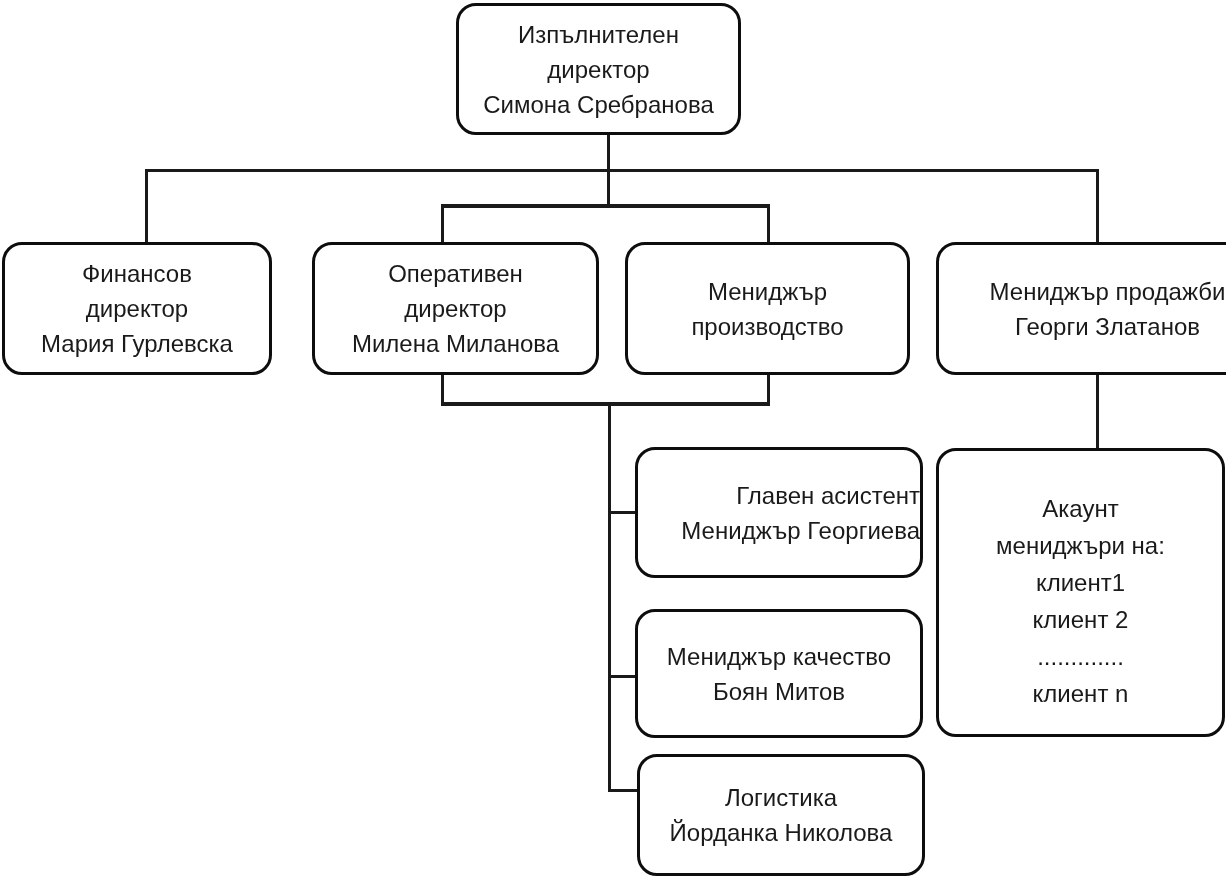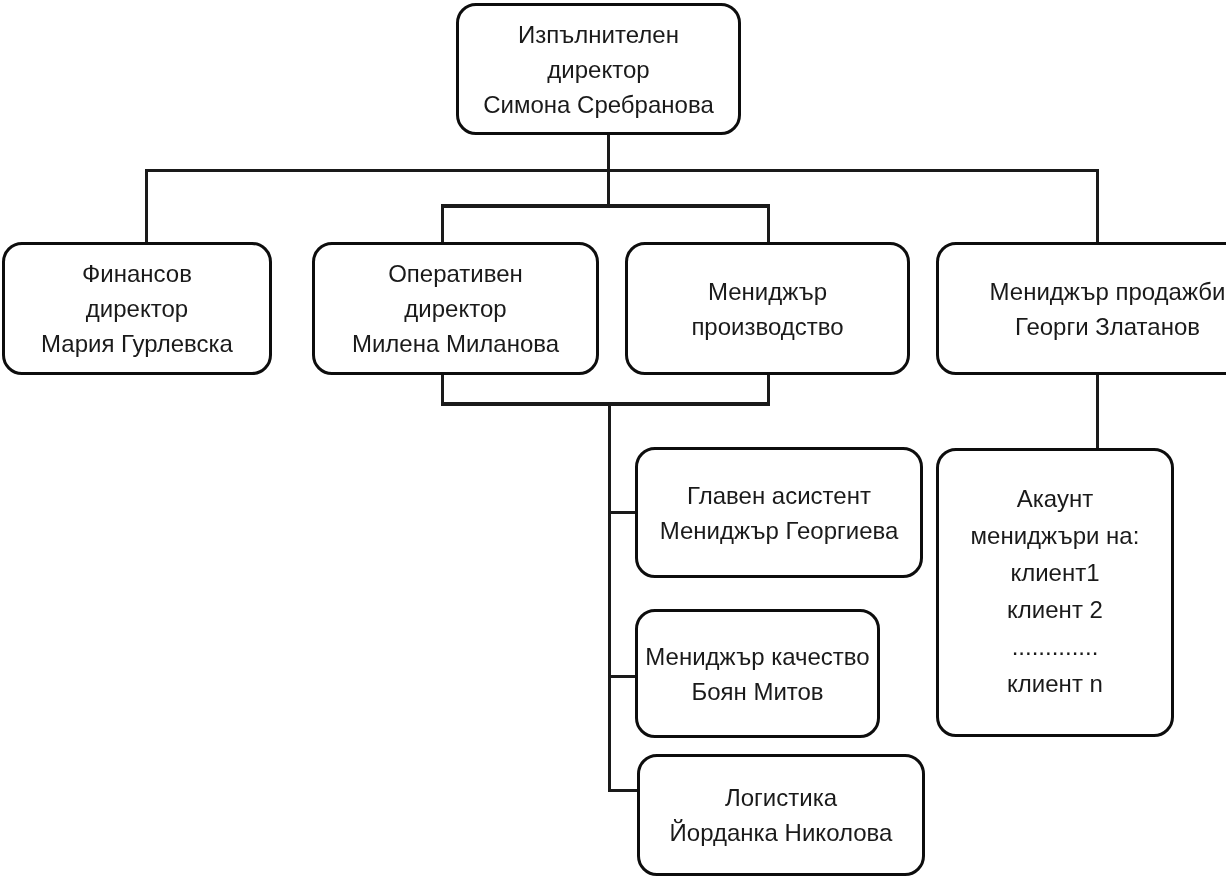--- a/index.html
+++ b/index.html
@@ -33,25 +33,25 @@
     background: #1a1a1a;
     z-index: 1;
   }
 
   
   #node-ceo        { left: 456px;  top: 3px;   width: 285px; height: 132px; }
   #node-finance    { left: 2px;    top: 242px; width: 270px; height: 133px; }
   #node-operations { left: 312px;  top: 242px; width: 287px; height: 133px; }
   #node-production { left: 625px;  top: 242px; width: 285px; height: 133px; }
   #node-sales      { left: 936px;  top: 242px; width: 343px; height: 133px; }
-  #node-assistant  { left: 635px;  top: 447px; width: 288px; height: 131px; }
-  #node-quality    { left: 635px;  top: 609px; width: 245px; height: 129px; }
+  #node-assistant  { left: 635px;  top: 447px; width: 288px; height: 131px; align-items: flex-end; }
+  #node-quality    { left: 635px;  top: 609px; width: 288px; height: 129px; }
   #node-logistics  { left: 637px;  top: 754px; width: 288px; height: 122px; }
-  #node-accounts   { left: 936px;  top: 448px; width: 238px; height: 289px;
-                     justify-content: flex-start; padding-top: 29px; line-height: 37px; }
+  #node-accounts   { left: 936px;  top: 448px; width: 289px; height: 289px;
+                     justify-content: center; padding-top: 16px; line-height: 37px; }
 
   
   #c-ceo-drop      { left: 607px;  top: 133px; width: 3px;   height: 75px;  }
   #c-row-h         { left: 146px;  top: 169px; width: 953px; height: 3px;   }
   #c-finance-drop  { left: 145px;  top: 169px; width: 3px;   height: 73px;  }
   #c-sales-drop    { left: 1096px; top: 169px; width: 3px;   height: 73px;  }
   #c-bracket-top-h { left: 441px;  top: 204px; width: 329px; height: 4px;   }
   #c-ops-drop      { left: 441px;  top: 204px; width: 3px;   height: 38px;  }
   #c-prod-drop     { left: 767px;  top: 204px; width: 3px;   height: 38px;  }
   #c-ops-rise      { left: 441px;  top: 373px; width: 3px;   height: 32px;  }

